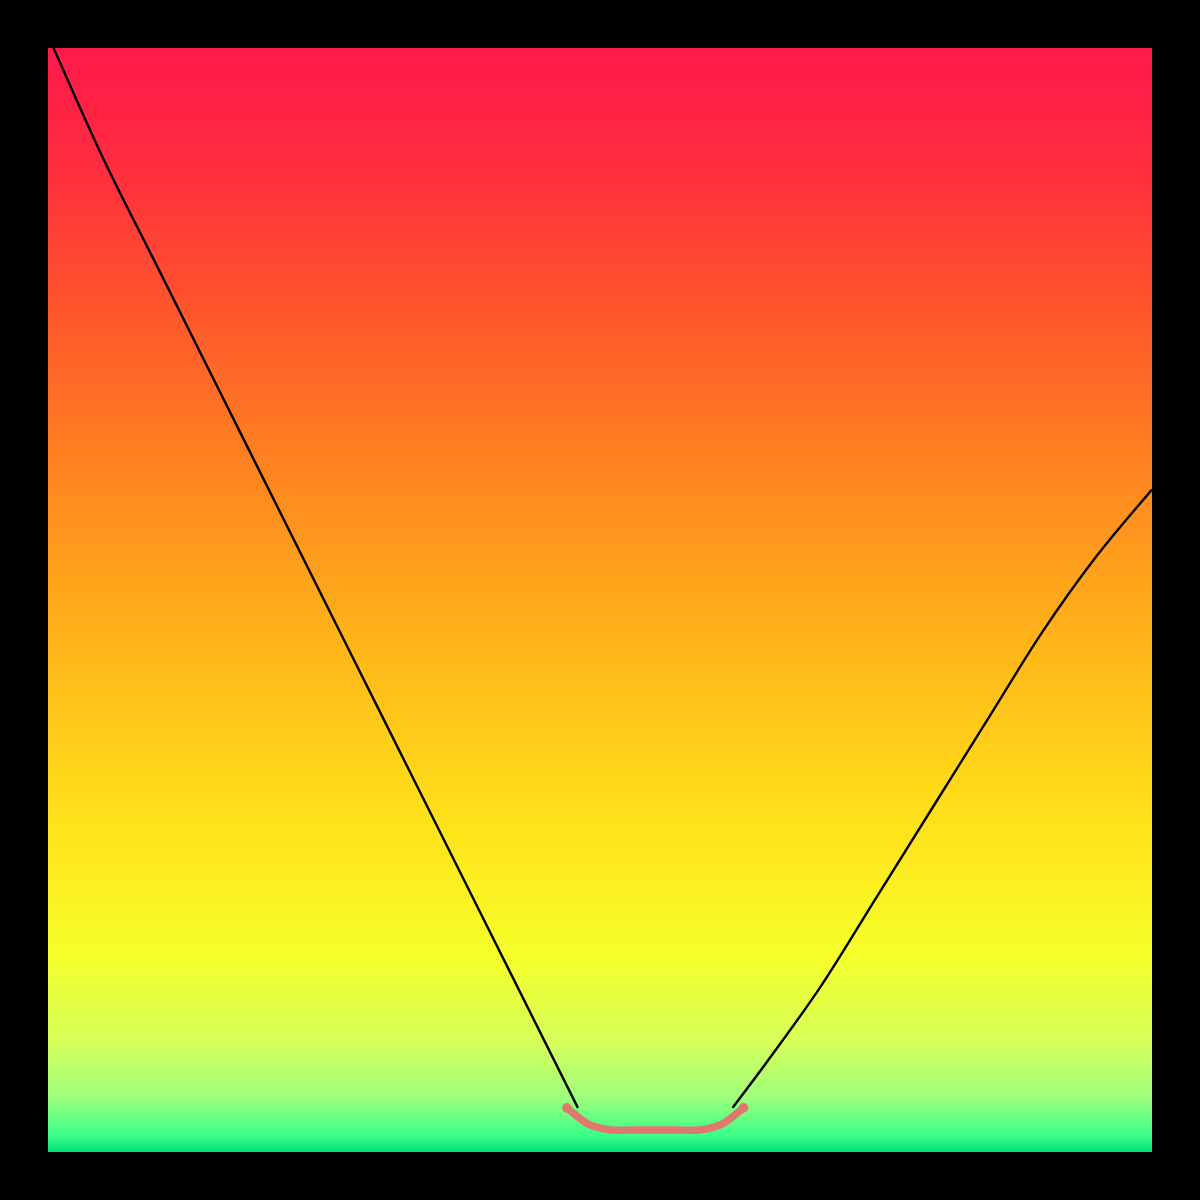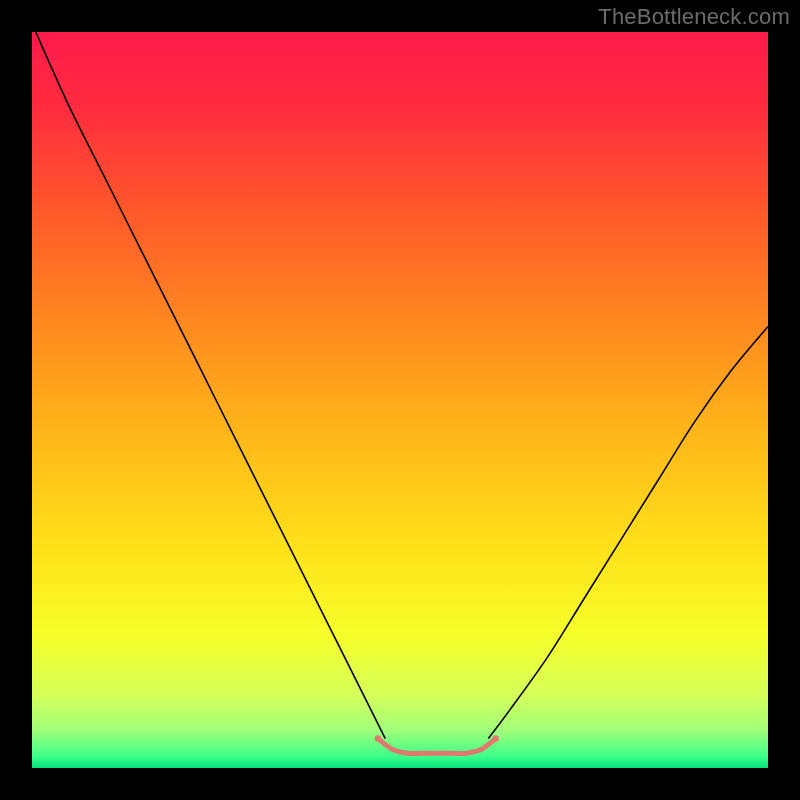--- a/index.html
+++ b/index.html
@@ -37,21 +37,20 @@
     height: 736px;
   }
   .plot svg {
     display: block;
   }
 </style>
 </head>
 <body>
 
 <div class="frame">
-  <div class="watermark">TheBottleneck.com</div>
 
   <div class="plot">
     <svg id="plot-svg" viewBox="0 0 736 736" width="736" height="736">
       <defs>
         <linearGradient id="bg-grad" x1="0" y1="0" x2="0" y2="1">
             <stop offset="0%" stop-color="#ff1a4b"></stop>
             <stop offset="10%" stop-color="#ff2b3f"></stop>
             <stop offset="25%" stop-color="#ff5a2a"></stop>
             <stop offset="40%" stop-color="#ff8a1f"></stop>
             <stop offset="55.00000000000001%" stop-color="#ffb819"></stop>

